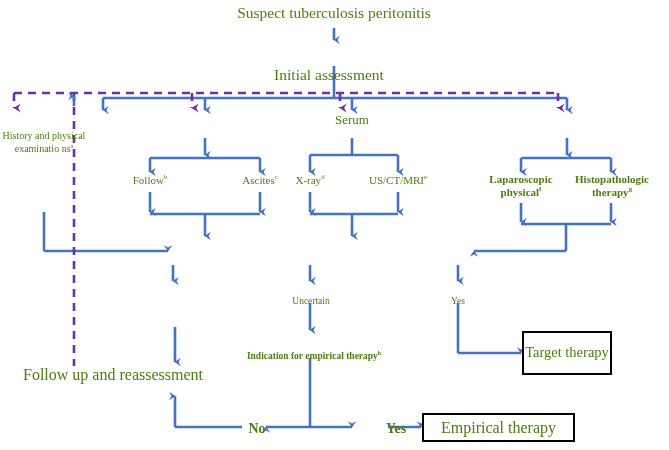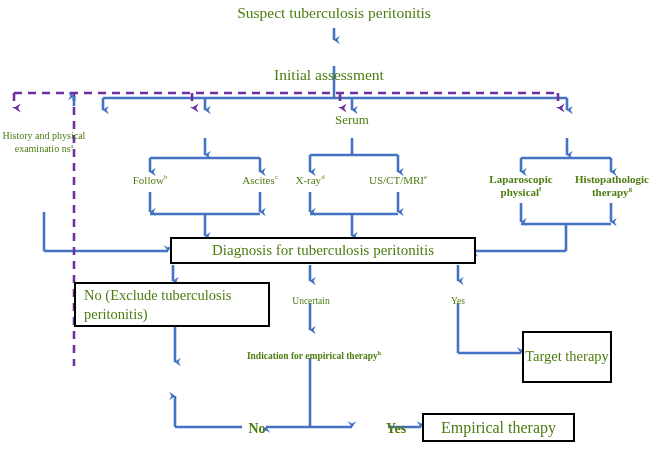--- a/index.html
+++ b/index.html
@@ -187,42 +187,37 @@
 
 
   <div class="node wrapnode t-lvl2" style="left:478px; top:173px; width:86px; font-weight:bold;">
     <span>Laparoscopic physical</span><sup>f</sup>
   </div>
 
   <div class="node wrapnode t-lvl2" style="left:567px; top:173px; width:90px; font-weight:bold;">
     <span>Histopathologic therapy</span><sup>g</sup>
   </div>
 
-  <div class="node boxed t-diag" style="left:170px; top:237px; width:306px; height:27px;">
-    <span>Diagnosis for tuberculosis peritonitis</span>
-  </div>
-
-  <div class="node boxed left wrapnode t-no" style="left:74px; top:282px; width:196px; height:45px; padding:3px 8px; text-align:left;">
-    <span>No (Exclude tuberculosis peritonitis)</span>
-  </div>
+
 
   <div class="node t-small" style="left:276px; top:284px; width:70px;">Uncertain</div>
 
   <div class="node t-small" style="left:434px; top:284px; width:48px;">Yes</div>
 
   <div class="node t-small" style="left:239px; top:338px; width:150px; font-weight:bold;">
     <span>Indication for empirical therapy</span><sup>h</sup>
   </div>
 
+  <div class="node t-follow" style="left:2px; top:366px; width:222px;">Follow up and reassessment</div>
 
   <div class="node t-tiny" style="left:246px; top:421px; width:22px;">No</div>
 
   <div class="node t-tiny" style="left:384px; top:421px; width:24px;">Yes</div>
 
-  <div class="node boxed wrapnode t-target" style="left:522px; top:331px; width:90px; height:52px;">
+  <div class="node boxed wrapnode t-target" style="left:522px; top:331px; width:90px; height:44px;">
     <span>Target therapy</span>
   </div>
 
   <div class="node boxed t-emp" style="left:422px; top:413px; width:153px; height:29px;">
     <span>Empirical therapy</span>
   </div>
 
 </div>
 
 </body></html>

